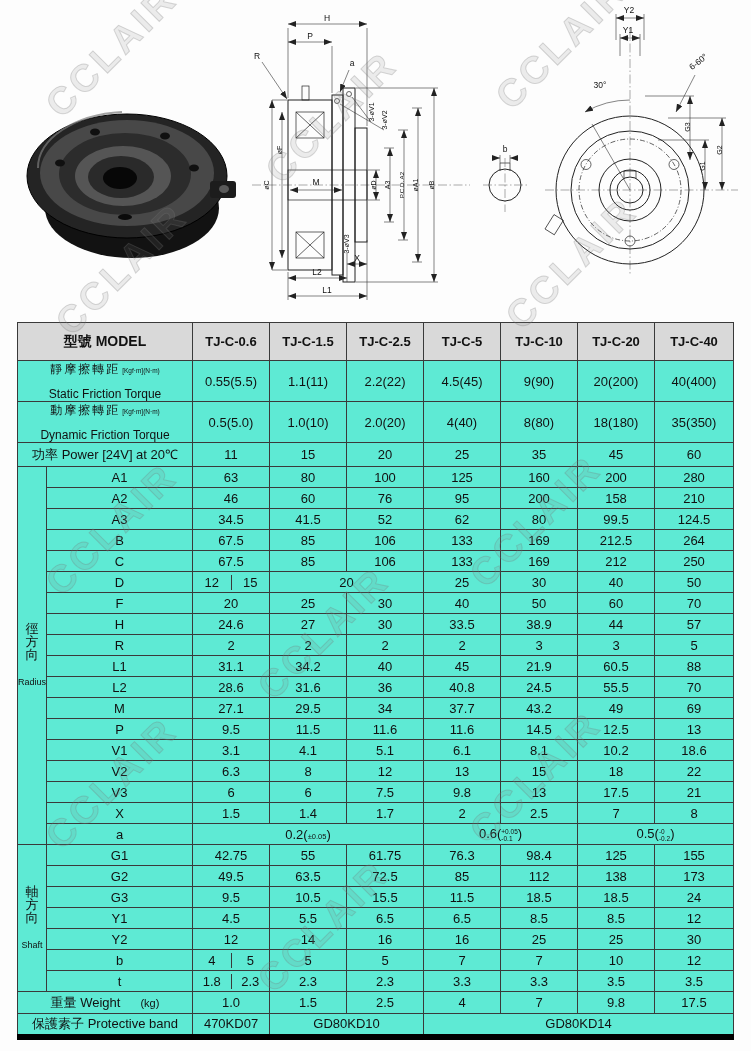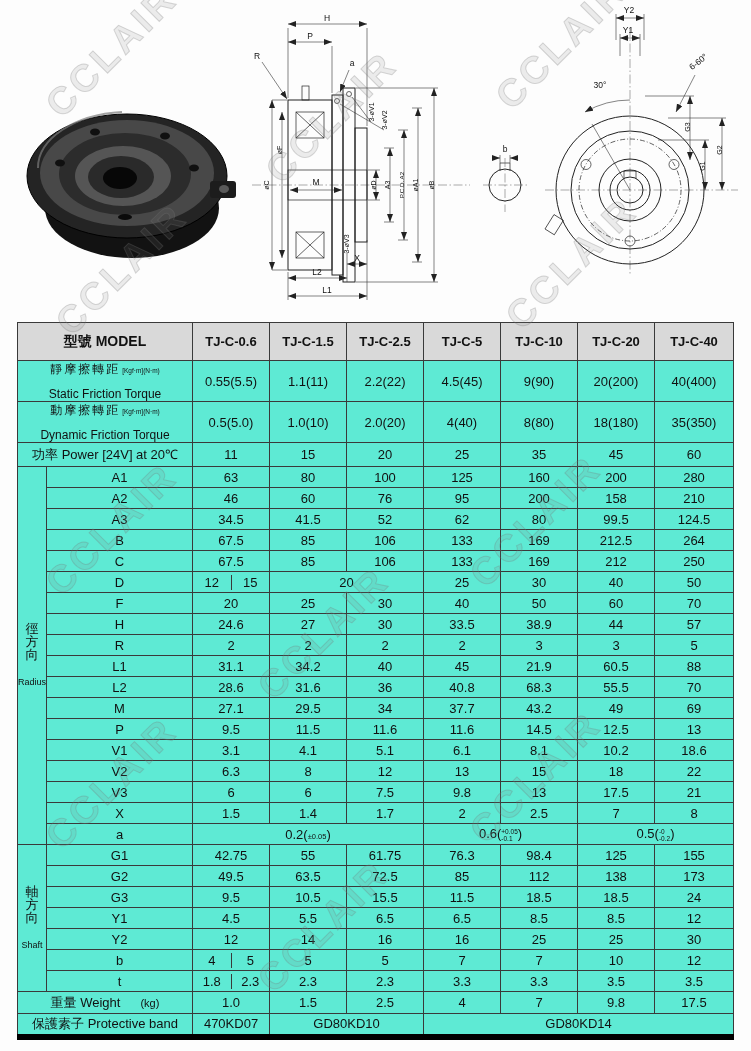--- a/index.html
+++ b/index.html
@@ -387,21 +387,21 @@
           <td>21.9</td>
           <td>60.5</td>
           <td>88</td>
         </tr>
         <tr class="h-dim">
           <td class="param">L2</td>
           <td>28.6</td>
           <td>31.6</td>
           <td>36</td>
           <td>40.8</td>
-          <td>68.3</td>
+          <td>24.5</td>
           <td>55.5</td>
           <td>70</td>
         </tr>
         <tr class="h-dim">
           <td class="param">M</td>
           <td>27.1</td>
           <td>29.5</td>
           <td>34</td>
           <td>37.7</td>
           <td>43.2</td>

